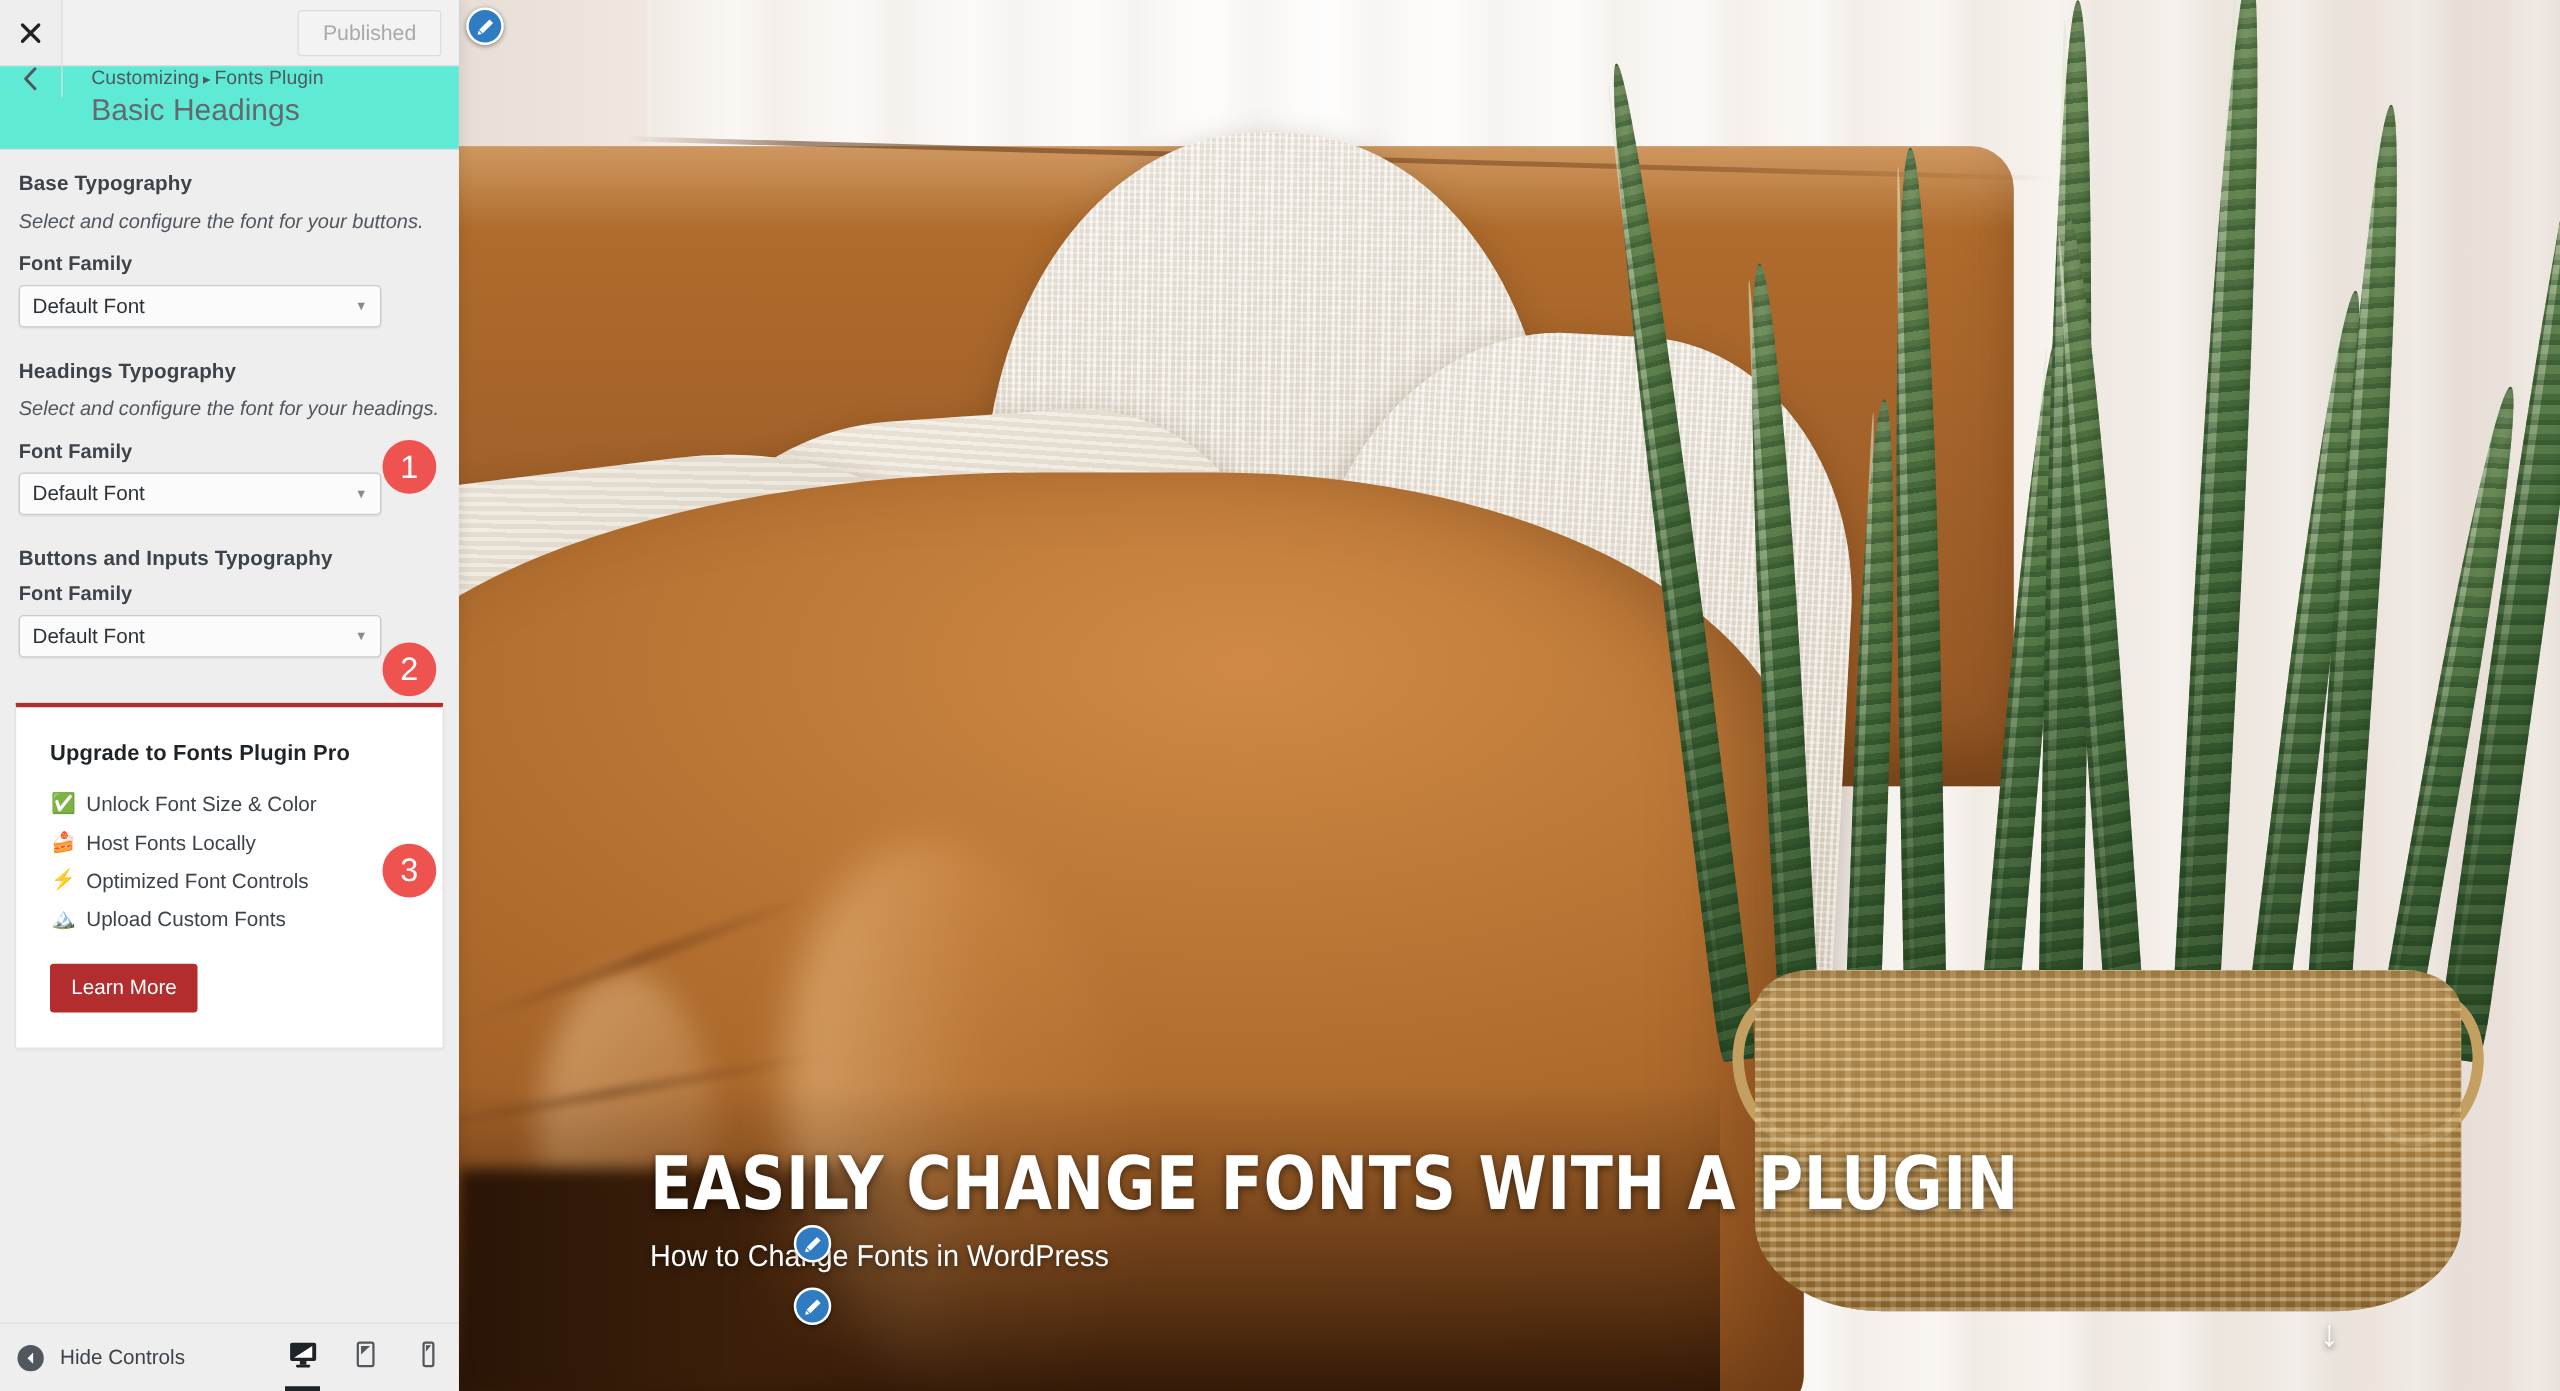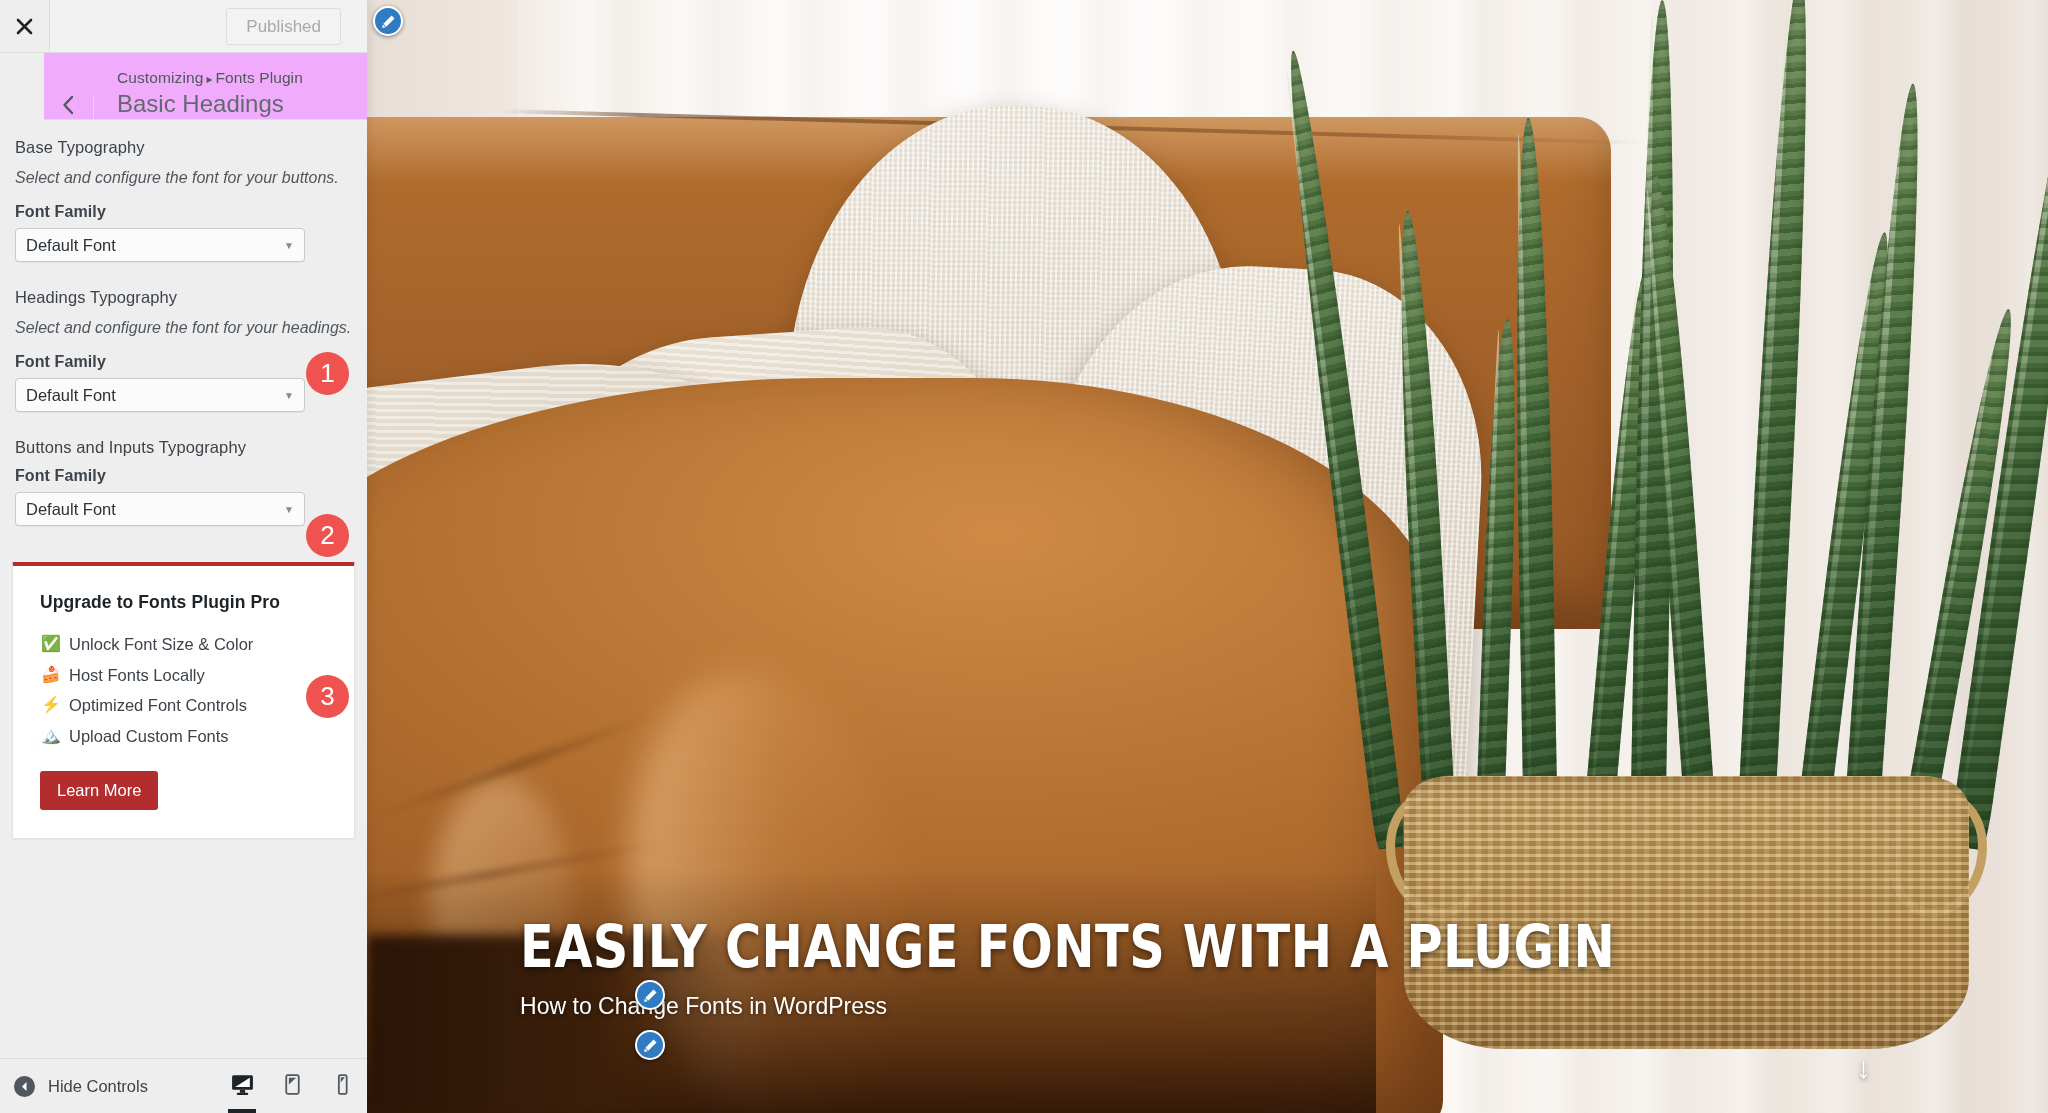--- a/index.html
+++ b/index.html
@@ -49,43 +49,42 @@
     display: flex;
     align-items: center;
     justify-content: center;
     cursor: pointer;
   }
   .close-btn svg { display:block; }
   .header-spacer { flex: 1 1 auto; }
   .publish-wrap {
     display: flex;
     align-items: center;
-    padding-right: 26px;
+    padding-right: 14px;
   }
   .publish-btn {
     background: #f3f3f3;
     border: 1px solid #dcdcdc;
     border-radius: 3px;
     color: #a7aaad;
     font-size: 17px;
     line-height: 1;
     padding: 9px 19px;
     cursor: default;
     font-family: "Liberation Sans", sans-serif;
   }
 
   
   .panel-title-row {
     height: 67px;
     flex: 0 0 67px;
-    background: #f0abfc;
-    display: flex;
-    align-items: flex-end;
+    background: #5eead4;
+    display: flex;
+    align-items: flex-start;
     border-bottom: 1px solid #dddddd;
-    margin-left: 44px;
   }
   .back-btn {
     width: 50px;
     flex: 0 0 50px;
     border-right: 1px solid #dddddd;
     display: flex;
     align-items: center;
     justify-content: center;
     cursor: pointer;
   }
@@ -116,21 +115,21 @@
     background: #eeeeee;
     padding: 18px 0 0 0;
     overflow: hidden;
     position: relative;
   }
 
   .section { padding: 0 15px; position: relative; }
 
   .section-title {
     font-size: 16.5px;
-    font-weight: normal;
+    font-weight: bold;
     color: #3c434a;
     letter-spacing: 0.1px;
     margin-bottom: 10px;
   }
   .section-desc {
     font-size: 16px;
     font-style: italic;
     color: #50575e;
     line-height: 1.38;
     margin-bottom: 14px;

